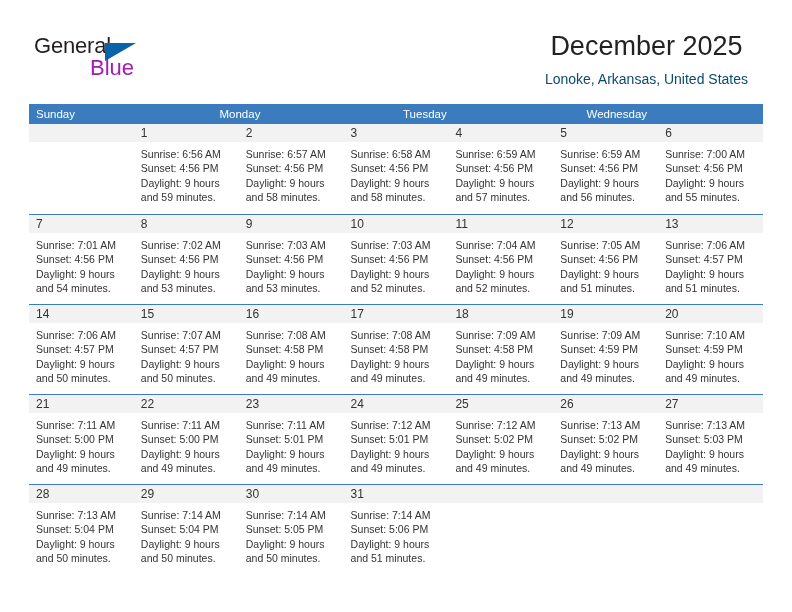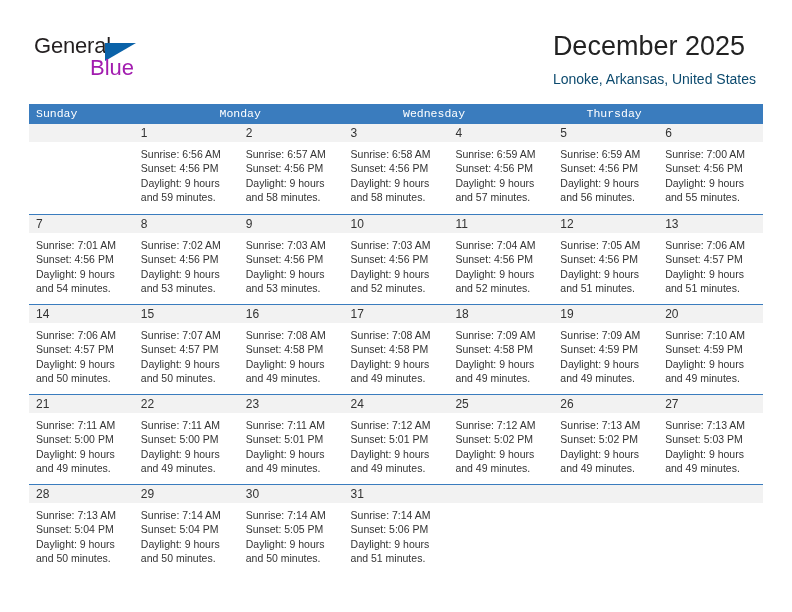--- a/index.html
+++ b/index.html
@@ -60,23 +60,23 @@
     left: 71px;
     top: 9px;
     width: 0;
     height: 0;
     border-left: 31px solid #0a62a8;
     border-bottom: 18px solid transparent;
   }
 
   .title-block {
     position: absolute;
-    right: 36px;
+    right: 44px;
     top: 30px;
-    text-align: left;
+    text-align: center;
   }
   .cal-title {
     font-size: 27px;
     color: #222222;
     line-height: 32px;
     white-space: nowrap;
   }
   .cal-subtitle {
     margin-top: 9px;
     font-size: 14px;
@@ -89,21 +89,20 @@
   .calendar {
     position: absolute;
     left: 29px;
     top: 104px;
     width: 734px;
   }
   .weekday-row {
     display: flex;
     background: #3a7cbe;
     height: 20px;
-    font-family: Liberation Mono, monospace;
   }
   .weekday {
     flex: 1 1 0;
     color: #ffffff;
     font-size: 11.5px;
     line-height: 20px;
     padding-left: 7px;
     box-sizing: border-box;
     white-space: nowrap;
   }
@@ -165,22 +164,22 @@
       <div class="cal-subtitle">Lonoke, Arkansas, United States</div>
     </div>
 
   </div>
 
   <div class="calendar">
 
     <div class="weekday-row">
       <div class="weekday">Sunday</div>
       <div class="weekday">Monday</div>
+      <div class="weekday">Tuesday</div>
       <div class="weekday">Wednesday</div>
-      <div class="weekday">Thursday</div>
     </div>
 
     <div class="week-row first">
       <div class="day-cell empty">
         <div class="day-head"></div>
         <div class="day-body">
           <div class="day-line"></div>
           <div class="day-line"></div>
           <div class="day-line"></div>
           <div class="day-line"></div>

